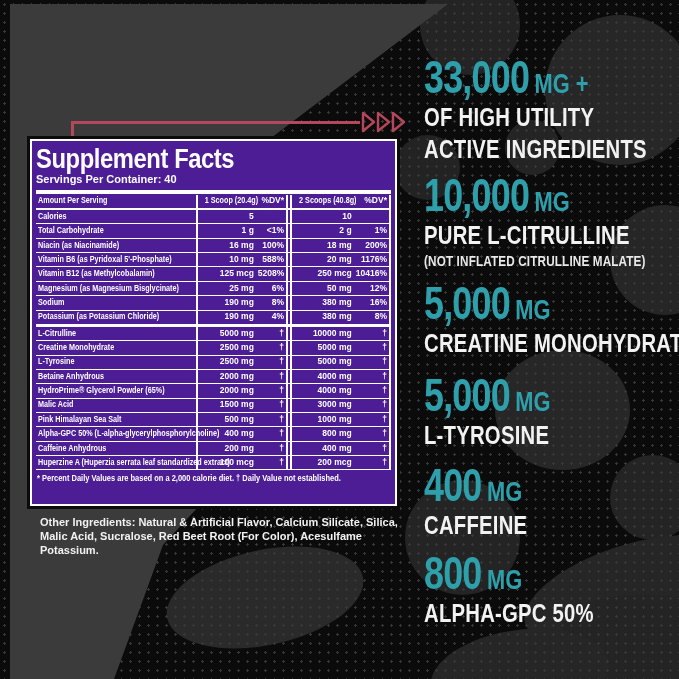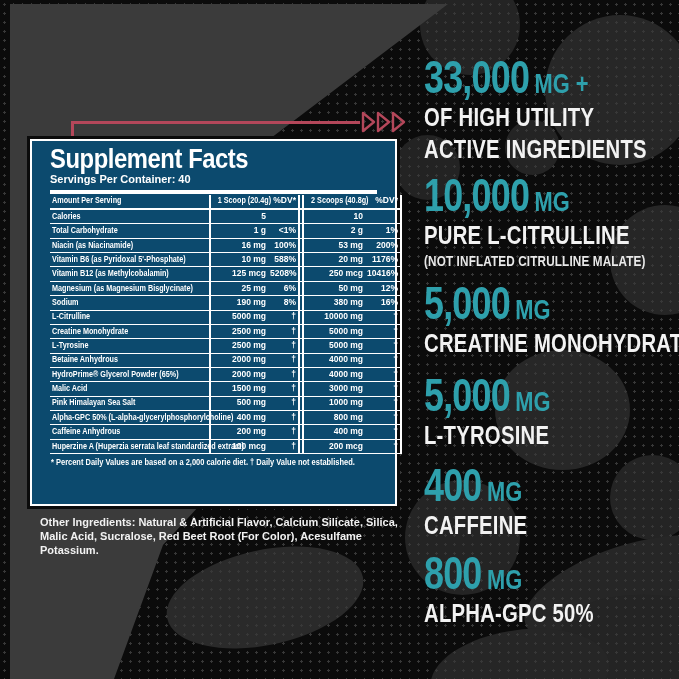--- a/index.html
+++ b/index.html
@@ -11,22 +11,22 @@
         background-image:radial-gradient(circle,#383838 1px,transparent 1.3px);
         background-size:9px 9px;}
   .gray-slab{position:absolute;inset:0;background:#3b3b3b;
         clip-path:polygon(10px 4px,448px 4px,271px 138px,200px 505px,163px 545px,114px 679px,10px 679px);}
   
   .conn-v{position:absolute;left:71px;top:121px;width:3px;height:19px;background:#b4475a;}
   .conn-h{position:absolute;left:71px;top:121px;width:289px;height:3px;background:#b4475a;}
   .conn-arrows{position:absolute;left:361px;top:111px;}
   
   .panel{position:absolute;left:30px;top:139px;width:367px;height:367px;box-sizing:border-box;
-         background:#0c4a6e;border:2px solid #ffffff;box-shadow:0 0 0 3px #0b0b0b;
-         color:#ffffff;padding:3px 18px;}
+         background:#4c1d95;border:2px solid #ffffff;box-shadow:0 0 0 3px #0b0b0b;
+         color:#ffffff;padding:3px 4px;}
   .cnd{display:inline-block;white-space:nowrap;transform:scaleX(.85);transform-origin:0 50%;}
   .p-title{font-size:28px;font-weight:800;letter-spacing:-.5px;line-height:1.0;margin-top:1px;}
   .p-serv{font-size:11px;font-weight:700;line-height:1.15;margin-top:3px;}
   .p-serv2{font-size:11px;font-weight:700;line-height:1.15;}
   .thickbar{height:4px;background:#ffffff;margin:4px 0 0 0;}
   table.facts{width:100%;border-collapse:collapse;table-layout:fixed;margin-top:1px;}
   table.facts td,table.facts th{font-size:8.5px;font-weight:700;padding:1.8px 2px;
         border-bottom:1px solid #ffffff;color:#fff;vertical-align:middle;line-height:1.15;}
   td.lab,th.lab{text-align:left;overflow:visible;margin-left:48px;}
   td.a1,th.a1{border-left:2px solid #ffffff;text-align:right;white-space:nowrap;}
@@ -114,21 +114,21 @@
             <td class="d1">&lt;1%</td>
             <td class="gp"></td>
             <td class="a2">2 g</td>
             <td class="d2">1%</td>
           </tr>
       <tr>
             <td class="lab"><span class="cnd">Niacin (as Niacinamide)</span></td>
             <td class="a1">16 mg</td>
             <td class="d1">100%</td>
             <td class="gp"></td>
-            <td class="a2">53 mg</td>
+            <td class="a2">18 mg</td>
             <td class="d2">200%</td>
           </tr>
       <tr>
             <td class="lab"><span class="cnd">Vitamin B6 (as Pyridoxal 5'-Phosphate)</span></td>
             <td class="a1">10 mg</td>
             <td class="d1">588%</td>
             <td class="gp"></td>
             <td class="a2">20 mg</td>
             <td class="d2">1176%</td>
           </tr>
@@ -148,20 +148,28 @@
             <td class="a2">50 mg</td>
             <td class="d2">12%</td>
           </tr>
       <tr>
             <td class="lab"><span class="cnd">Sodium</span></td>
             <td class="a1">190 mg</td>
             <td class="d1">8%</td>
             <td class="gp"></td>
             <td class="a2">380 mg</td>
             <td class="d2">16%</td>
+          </tr>
+      <tr class="secend">
+            <td class="lab"><span class="cnd">Potassium (as Potassium Chloride)</span></td>
+            <td class="a1">190 mg</td>
+            <td class="d1">4%</td>
+            <td class="gp"></td>
+            <td class="a2">380 mg</td>
+            <td class="d2">8%</td>
           </tr>
       <tr>
             <td class="lab"><span class="cnd">L-Citrulline</span></td>
             <td class="a1">5000 mg</td>
             <td class="d1">†</td>
             <td class="gp"></td>
             <td class="a2">10000 mg</td>
             <td class="d2">†</td>
           </tr>
       <tr>

